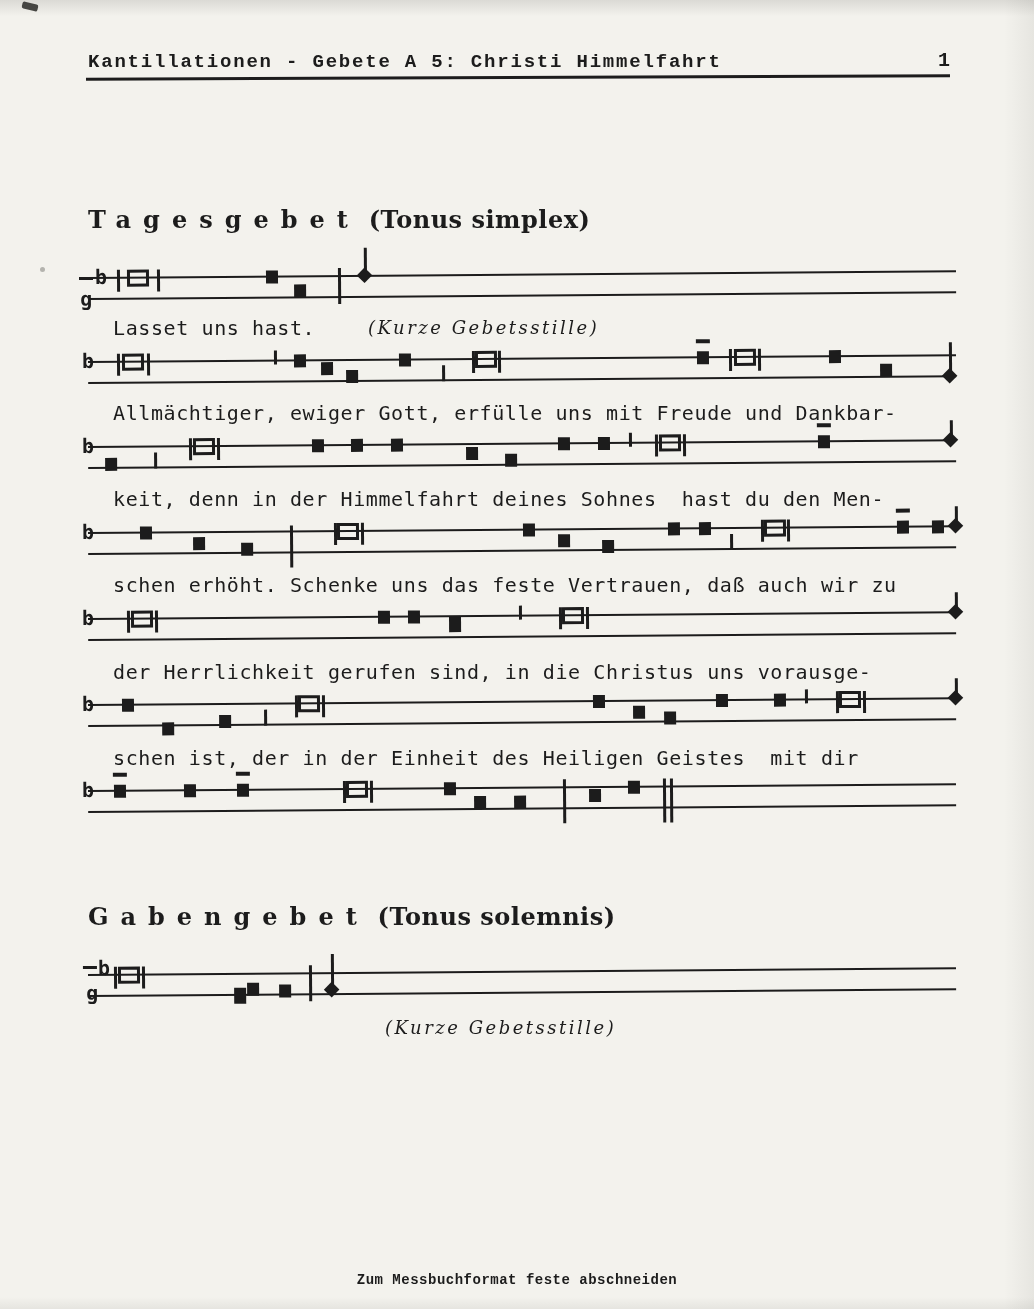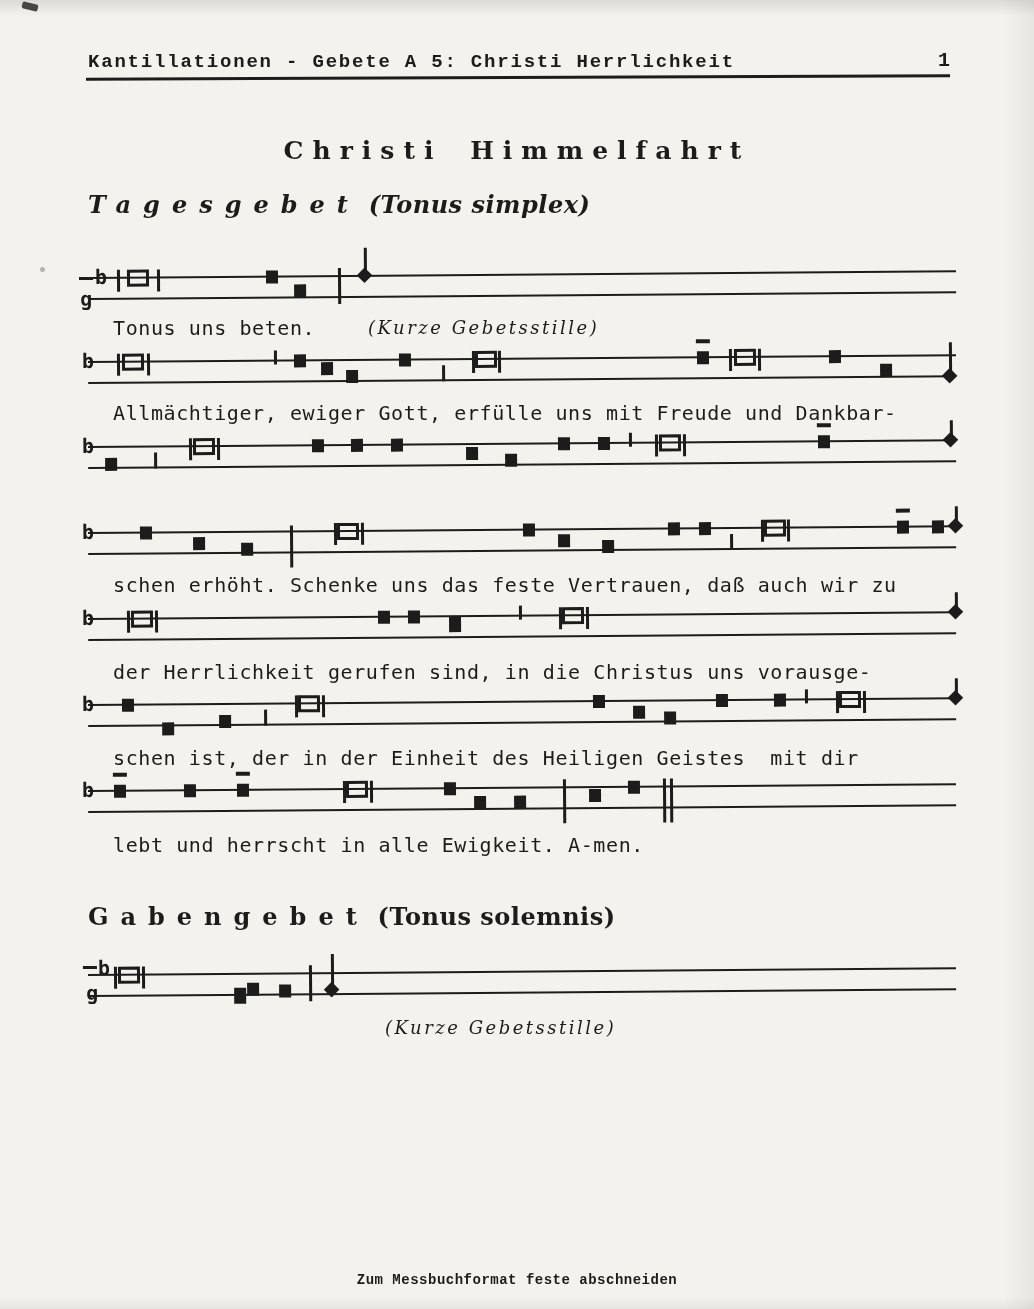--- a/index.html
+++ b/index.html
@@ -25,21 +25,21 @@
     font:bold 20px "Liberation Mono", monospace;}
   .header-rule{position:absolute;left:86px;top:76px;width:864px;height:3px;background:#1c1c1c;
     transform:rotate(-0.22deg);}
 
   .doc-title{position:absolute;left:0;top:136px;width:1034px;text-align:center;
     font:bold 25px "DejaVu Serif", serif;letter-spacing:9px;word-spacing:10px;white-space:pre;}
 
   .section-h{position:absolute;left:88px;font:bold 24px "DejaVu Serif", serif;white-space:pre;}
   .section-h .spaced{letter-spacing:12px;}
   .section-h .rest{letter-spacing:0.5px;}
-  #sect-tagesgebet{top:190px;font-style:italic;}
+  #sect-tagesgebet{top:205px;}
   #sect-gabengebet{top:902px;}
 
   .stave{position:absolute;left:80px;width:886px;height:110px;
     transform:rotate(-0.45deg);transform-origin:10px 45px;}
   .sline{position:absolute;left:8px;width:868px;height:2px;background:#1c1c1c;}
   .sq{position:absolute;width:12px;background:#1c1c1c;}
   .box{position:absolute;width:16px;height:11px;border:3px solid #1c1c1c;background:transparent;}
   .bar{position:absolute;width:2.5px;background:#1c1c1c;}
   .dia{position:absolute;width:11px;height:11px;background:#1c1c1c;transform:rotate(45deg);}
   .stem{position:absolute;width:2.5px;background:#1c1c1c;}
@@ -58,25 +58,24 @@
 </head>
 <body>
 
 <div class="page">
   <div class="edge-top"></div>
   <div class="edge-right"></div>
   <div class="edge-bottom"></div>
   <div class="speck1"></div>
   <div class="speck2"></div>
 
-  <div class="header-title">Kantillationen - Gebete A 5: Christi Herrlichkeit</div>
+  <div class="header-title">Kantillationen - Gebete A 5: Christi Himmelfahrt</div>
   <div class="page-num">1</div>
   <div class="header-rule"></div>
 
-  <div class="doc-title">Christi Himmelfahrt</div>
 
   <div class="section-h" id="sect-tagesgebet"><span class="spaced">Tagesgebet</span><span class="rest"> (Tonus simplex)</span></div>
 
   <div class="section-h" id="sect-gabengebet"><span class="spaced">Gabengebet</span><span class="rest"> (Tonus solemnis)</span></div>
 
   <div id="staves-layer">
       <div class="stave" style="top: 233px;">
         <div class="sline" style="top: 44px;"></div>
         <div class="sline" style="top: 65px;"></div>
         <div class="dash" style="left: -1px; top: 44px;"></div>
@@ -241,21 +240,21 @@
         <div class="sq" style="height: 16px; left: 154px; top: 59px;"></div>
         <div class="sq" style="height: 13px; left: 167px; top: 53.5px;"></div>
         <div class="sq" style="height: 13px; left: 199px; top: 55.5px;"></div>
         <div class="bar" style="left: 229px; top: 37px; height: 36px;"></div>
         <div class="stem" style="left: 251px; top: 26px; height: 36px;"></div>
         <div class="dia" style="left: 246px; top: 56px;"></div>
       </div>
     </div>
 
   <div class="footer-note">Zum Messbuchformat feste abschneiden</div>
-<div class="lyric" style="left: 113px; top: 316px;">Tonus uns beten.</div>
+<div class="lyric" style="left: 113px; top: 316px;">Lasset uns hast.</div>
     <div class="lyric-note" style="left: 368px; top: 317px;">(Kurze Gebetsstille)</div>
     <div class="lyric" style="left: 113px; top: 401px;">Allmächtiger, ewiger Gott, erfülle uns mit Freude und Dankbar-</div>
+    <div class="lyric" style="left: 113px; top: 487px;">keit, denn in der Himmelfahrt deines Sohnes  hast du den Men-</div>
     <div class="lyric" style="left: 113px; top: 660px;">der Herrlichkeit gerufen sind, in die Christus uns vorausge-</div>
     <div class="lyric" style="left: 113px; top: 573px;">schen erhöht. Schenke uns das feste Vertrauen, daß auch wir zu</div>
     <div class="lyric" style="left: 113px; top: 746px;">schen ist, der in der Einheit des Heiligen Geistes  mit dir</div>
-    <div class="lyric" style="left: 113px; top: 833px;">lebt und herrscht in alle Ewigkeit. A-men.</div>
     <div class="lyric-note" style="left: 385px; top: 1017px;">(Kurze Gebetsstille)</div>
   </div>
 
 </body></html>

